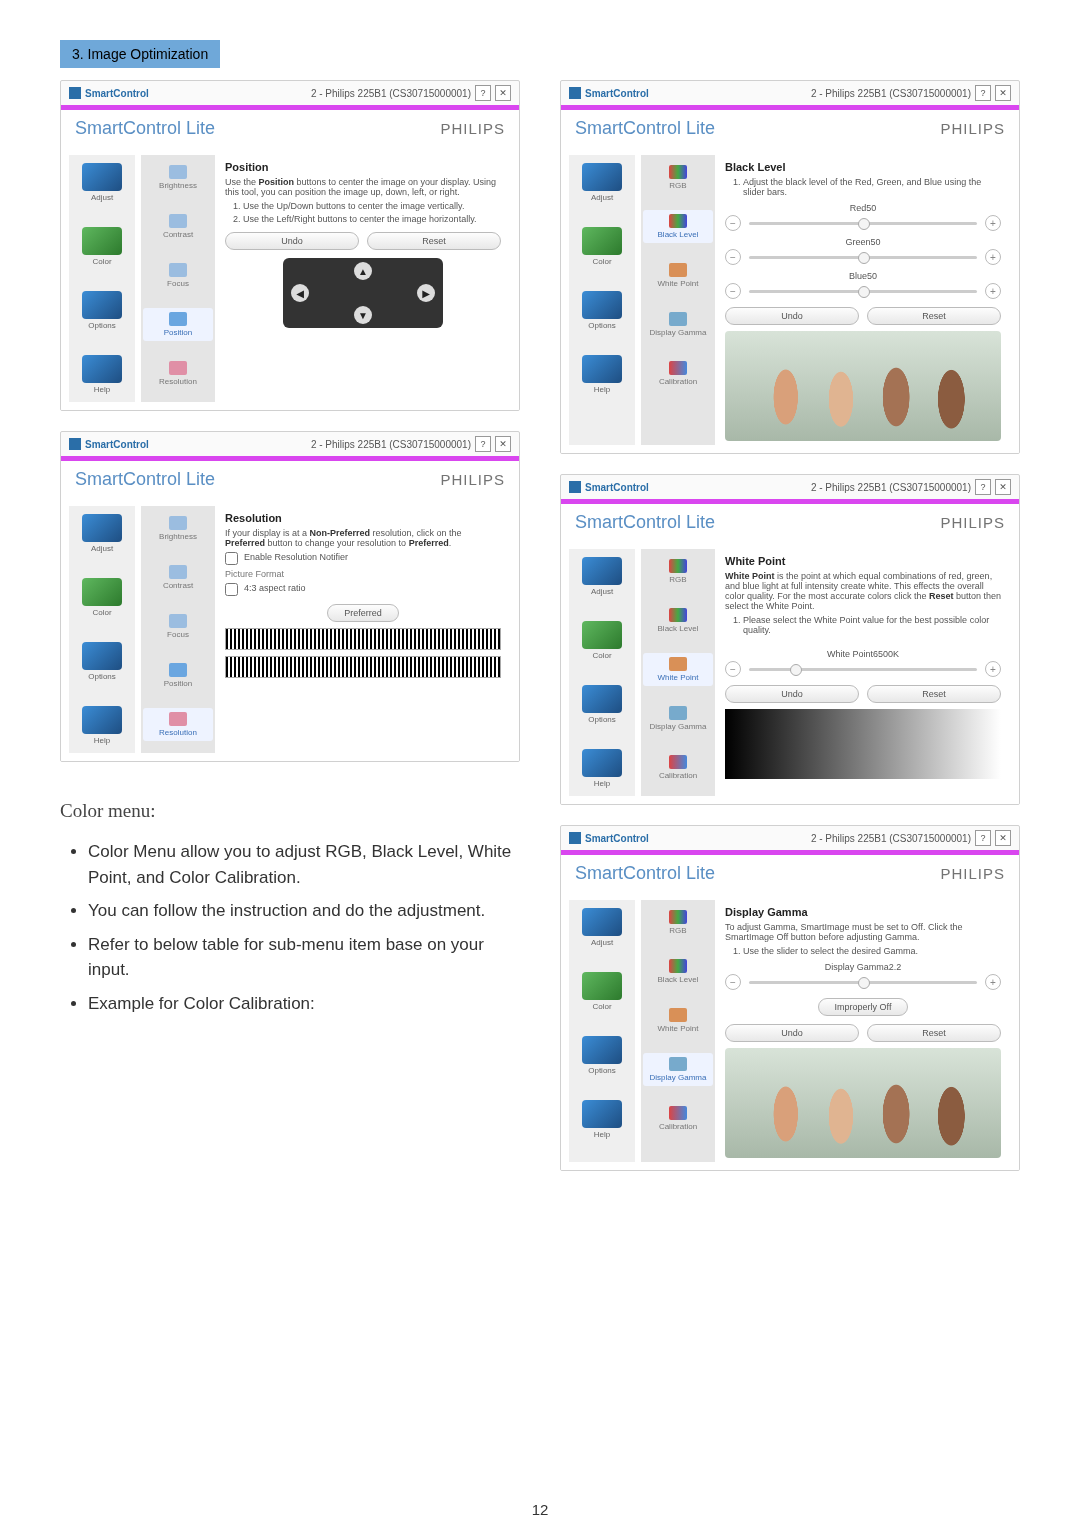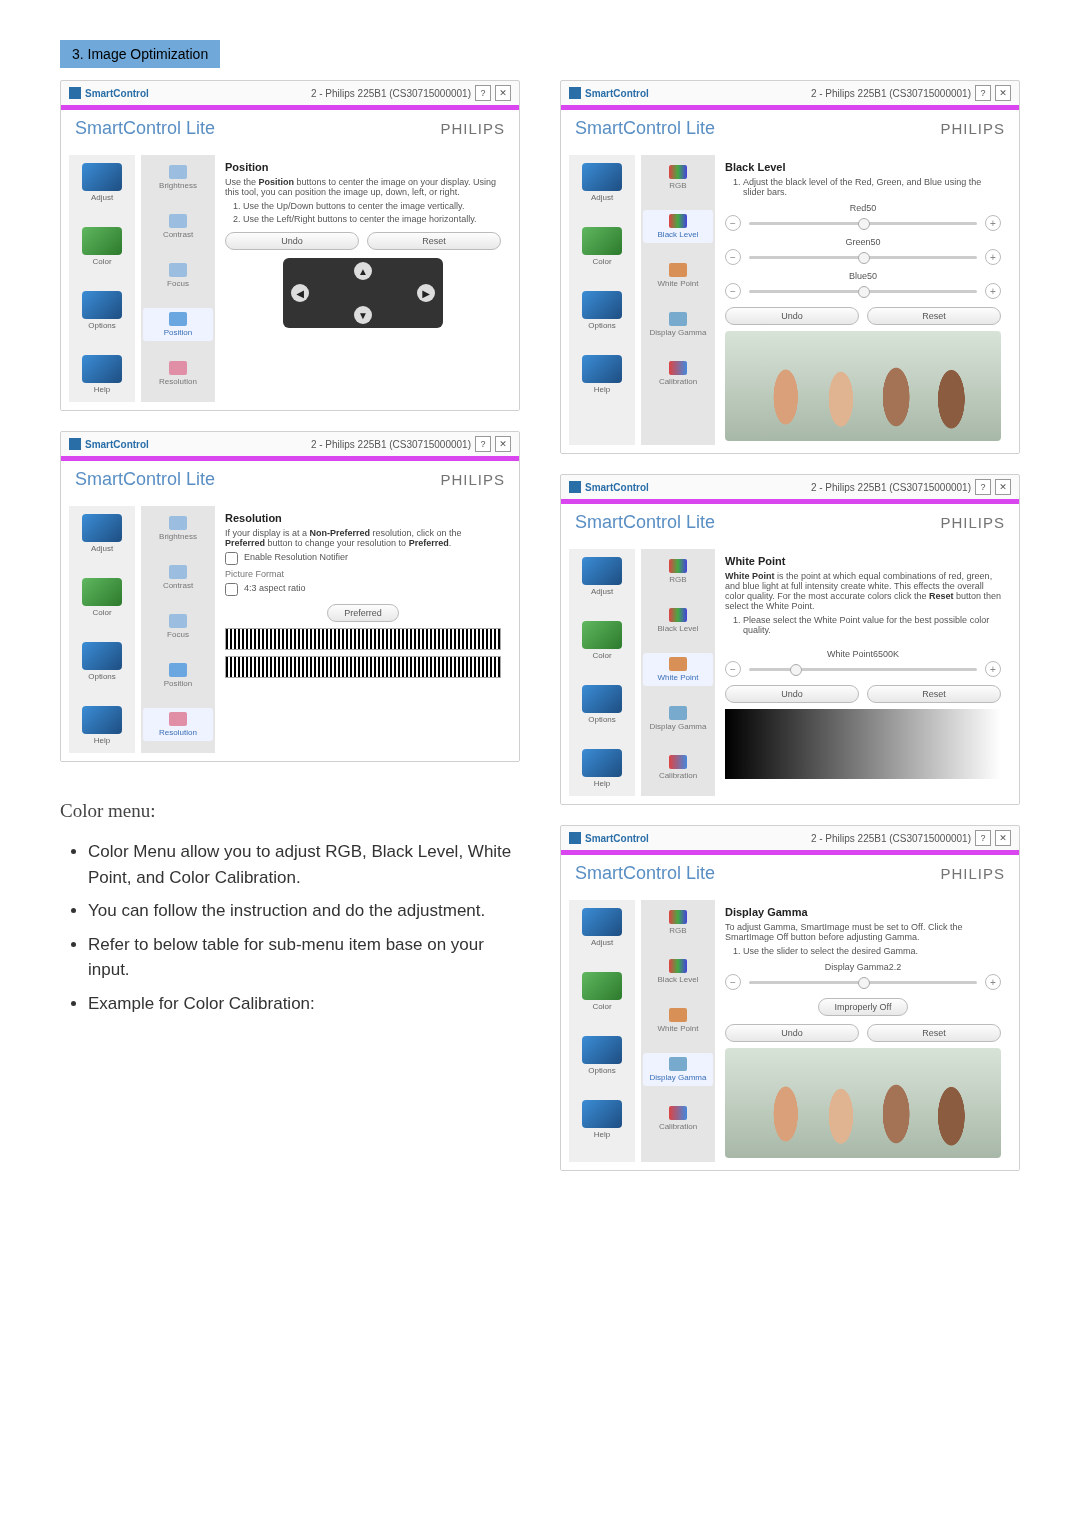--- a/index.html
+++ b/index.html
@@ -532,13 +532,14 @@
                 <div class="btn">Undo</div>
                 <div class="btn">Reset</div>
               </div>
             <div class="photo"></div>
           </div>
         </div>
       </div>
     </div>
   </div>
 
+  <div class="pgnum">12</div>
 </div>
 
 </body></html>

